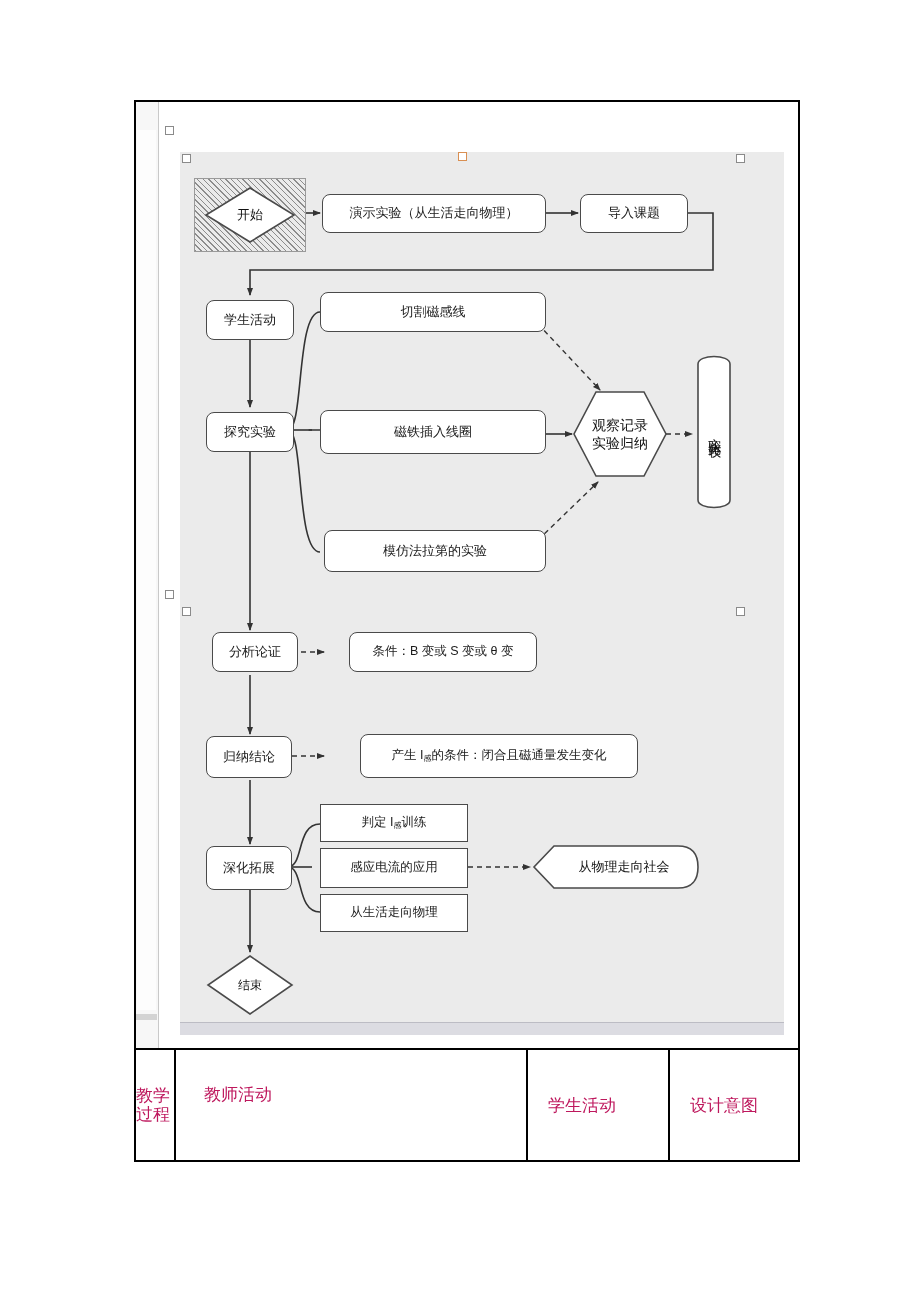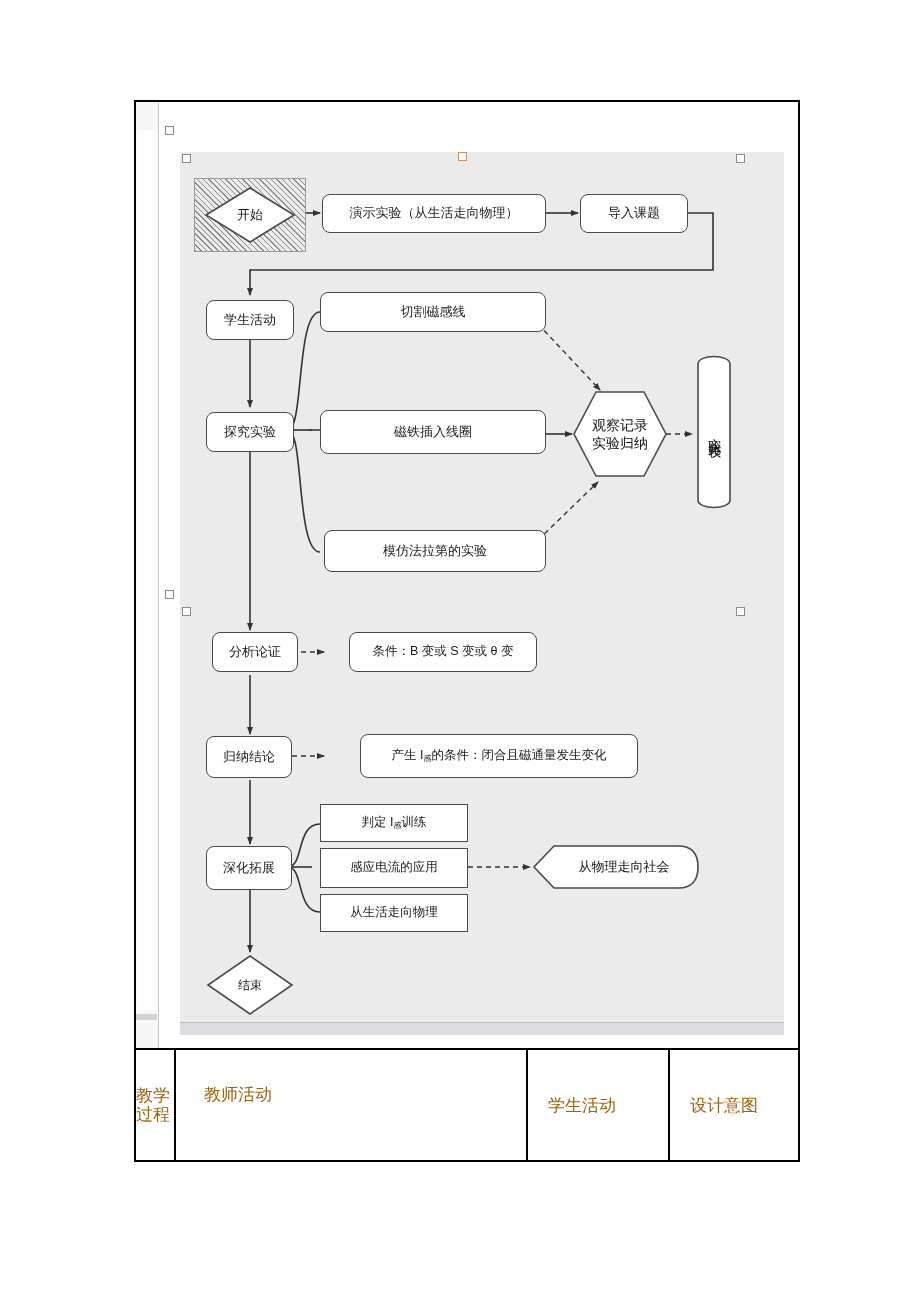--- a/index.html
+++ b/index.html
@@ -64,21 +64,21 @@
   .pentwrap .plabel{position:absolute;left:0;top:0;width:100%;height:100%;
         display:flex;align-items:center;justify-content:center;font-size:13px;
         padding-left:16px;box-sizing:border-box;}
 
   
   #links{position:absolute;left:0;top:0;width:604px;height:878px;overflow:visible;}
 
   
   #tbl-row{position:absolute;left:136px;top:1050px;width:662px;height:110px;}
   .tcell{position:absolute;box-sizing:border-box;display:flex;align-items:center;
-         font-family:"Liberation Serif","DejaVu Serif",serif;font-size:17px;color:#a16207;}
+         font-family:"Liberation Serif","DejaVu Serif",serif;font-size:17px;color:#be185d;}
   .tsep{position:absolute;width:2px;background:#000;top:0;height:110px;}
   #tbl-topline{position:absolute;left:134px;top:1048px;width:666px;height:2px;background:#000;}
 
   .vlabel{flex-direction:column;align-items:center;justify-content:center;
           line-height:1.12;font-size:17px;}
 
   sub.sm{font-size:8px;vertical-align:baseline;position:relative;top:2px;}
 </style>
 </head>
 <body>

